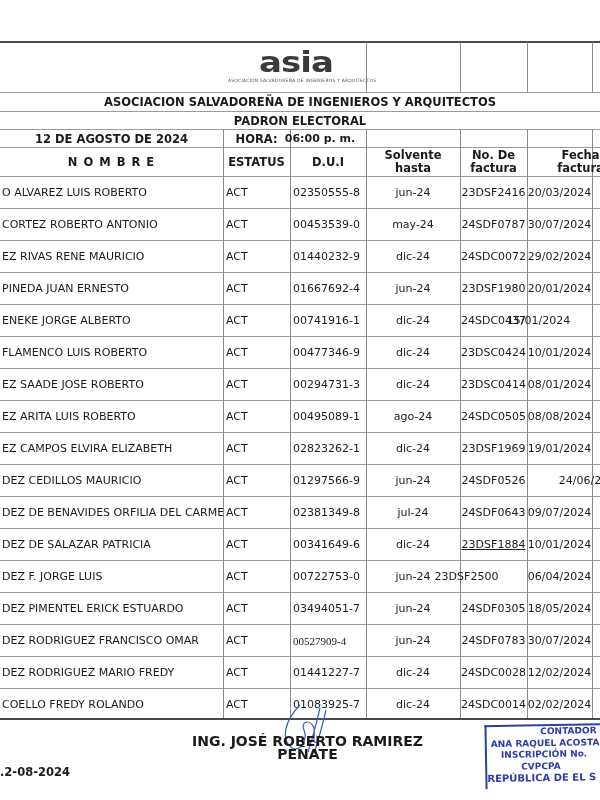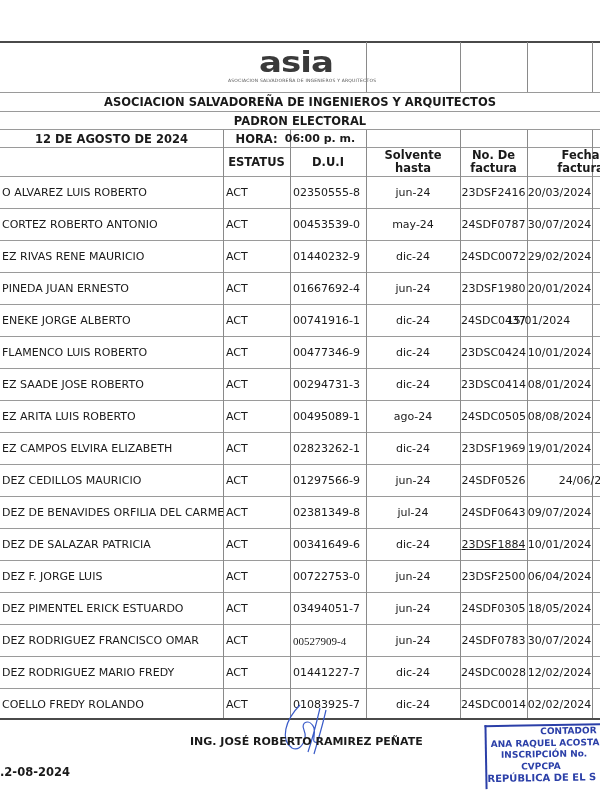--- a/index.html
+++ b/index.html
@@ -25,21 +25,21 @@
   .title { position: absolute; left: 0; width: 600px; text-align: center; font-weight: bold; font-size: 11.5px; }
 
   .cell { position: absolute; display: flex; align-items: center; font-size: 11px; white-space: nowrap; overflow: hidden; }
   .cell.center { justify-content: center; text-align: center; }
   .cell.bold { font-weight: bold; }
   .hdr { font-weight: bold; font-size: 11.5px; text-align: center; justify-content: center; line-height: 13px; white-space: normal; }
 
   .row-cell { position: absolute; display: flex; align-items: center; font-size: 11px; white-space: nowrap; overflow: hidden; }
 
   .footer-date { position: absolute; left: 0; top: 765px; font-weight: bold; font-size: 11.5px; }
-  .signer { position: absolute; left: 190px; top: 735px; width: 235px; font-weight: bold; font-size: 11px; line-height: 13px; }
+  .signer { position: absolute; left: 190px; top: 735px; width: 235px; text-align: center; font-weight: bold; font-size: 14px; line-height: 13px; }
   .stamp {
     position: absolute; left: 485px; top: 724px; width: 130px; height: 62px;
     border-left: 2px solid #2b3fa8; border-top: 2px solid #2b3fa8;
     color: #2b3fa8; font-weight: bold; font-size: 9px; line-height: 11.5px; text-align: center;
     transform: rotate(-1deg);
   }
   .signature { position: absolute; left: 270px; top: 700px; width: 70px; height: 55px; }
 </style>
 </head>
 <body>
@@ -89,20 +89,21 @@
     <div class="logo-sub">ASOCIACION SALVADOREÑA DE INGENIEROS Y ARQUITECTOS</div>
   </div>
 
   <div class="title" style="top:95px;">ASOCIACION SALVADOREÑA DE INGENIEROS Y ARQUITECTOS</div>
   <div class="title" style="top:114px;">PADRON ELECTORAL</div>
 
   <div class="cell bold center" style="left:0; top:130px; width:223px; height:17px; font-size:11.5px;">12 DE AGOSTO DE 2024</div>
   <div class="cell bold center" style="left:223px; top:130px; width:67px; height:17px; font-size:11.5px;">HORA:</div>
   <div class="cell bold center" style="left:282px; top:130px; width:76px; height:17px; font-size:11px;">06:00 p. m.</div>
 
+  <div class="cell hdr" style="left:0; top:148px; width:223px; height:28px; letter-spacing:1px;">N O M B R E</div>
   <div class="cell hdr" style="left:223px; top:148px; width:67px; height:28px;">ESTATUS</div>
   <div class="cell hdr" style="left:290px; top:148px; width:76px; height:28px;">D.U.I</div>
   <div class="cell hdr" style="left:366px; top:148px; width:94px; height:28px;">Solvente hasta</div>
   <div class="cell hdr" style="left:460px; top:148px; width:67px; height:28px;">No. De factura</div>
   <div class="cell hdr" style="left:548px; top:148px; width:65px; height:28px;">Fecha factura</div>
 
   <div id="table-body">
       <div>
         <div class="row-cell" style="left: 2px; top: 177px; width: 221px; height: 31px;">O ALVAREZ LUIS ROBERTO</div>
         <div class="row-cell" style="left: 226px; top: 177px; width: 64px; height: 31px;">ACT</div>
@@ -197,21 +198,21 @@
         <div class="row-cell" style="left: 293px; top: 529px; width: 73px; height: 31px;">00341649-6</div>
         <div class="row-cell" style="left: 366px; top: 529px; width: 94px; height: 31px; justify-content: center;">dic-24</div>
         <div class="row-cell" style="left: 460px; top: 529px; width: 67px; height: 31px; justify-content: center; text-decoration: underline;">23DSF1884</div>
         <div class="row-cell" style="left: 527px; top: 529px; width: 65px; height: 31px; justify-content: center;">10/01/2024</div>
       </div>
       <div>
         <div class="row-cell" style="left: 2px; top: 561px; width: 221px; height: 31px;">DEZ F. JORGE LUIS</div>
         <div class="row-cell" style="left: 226px; top: 561px; width: 64px; height: 31px;">ACT</div>
         <div class="row-cell" style="left: 293px; top: 561px; width: 73px; height: 31px;">00722753-0</div>
         <div class="row-cell" style="left: 366px; top: 561px; width: 94px; height: 31px; justify-content: center;">jun-24</div>
-        <div class="row-cell" style="left: 460px; top: 561px; width: 67px; height: 31px; justify-content: center; text-align: right;">23DSF2500</div>
+        <div class="row-cell" style="left: 433px; top: 561px; width: 67px; height: 31px; justify-content: center; text-align: right;">23DSF2500</div>
         <div class="row-cell" style="left: 527px; top: 561px; width: 65px; height: 31px; justify-content: center;">06/04/2024</div>
       </div>
       <div>
         <div class="row-cell" style="left: 2px; top: 593px; width: 221px; height: 31px;">DEZ PIMENTEL ERICK ESTUARDO</div>
         <div class="row-cell" style="left: 226px; top: 593px; width: 64px; height: 31px;">ACT</div>
         <div class="row-cell" style="left: 293px; top: 593px; width: 73px; height: 31px;">03494051-7</div>
         <div class="row-cell" style="left: 366px; top: 593px; width: 94px; height: 31px; justify-content: center;">jun-24</div>
         <div class="row-cell" style="left: 460px; top: 593px; width: 67px; height: 31px; justify-content: center;">24SDF0305</div>
         <div class="row-cell" style="left: 527px; top: 593px; width: 65px; height: 31px; justify-content: center;">18/05/2024</div>
       </div>

